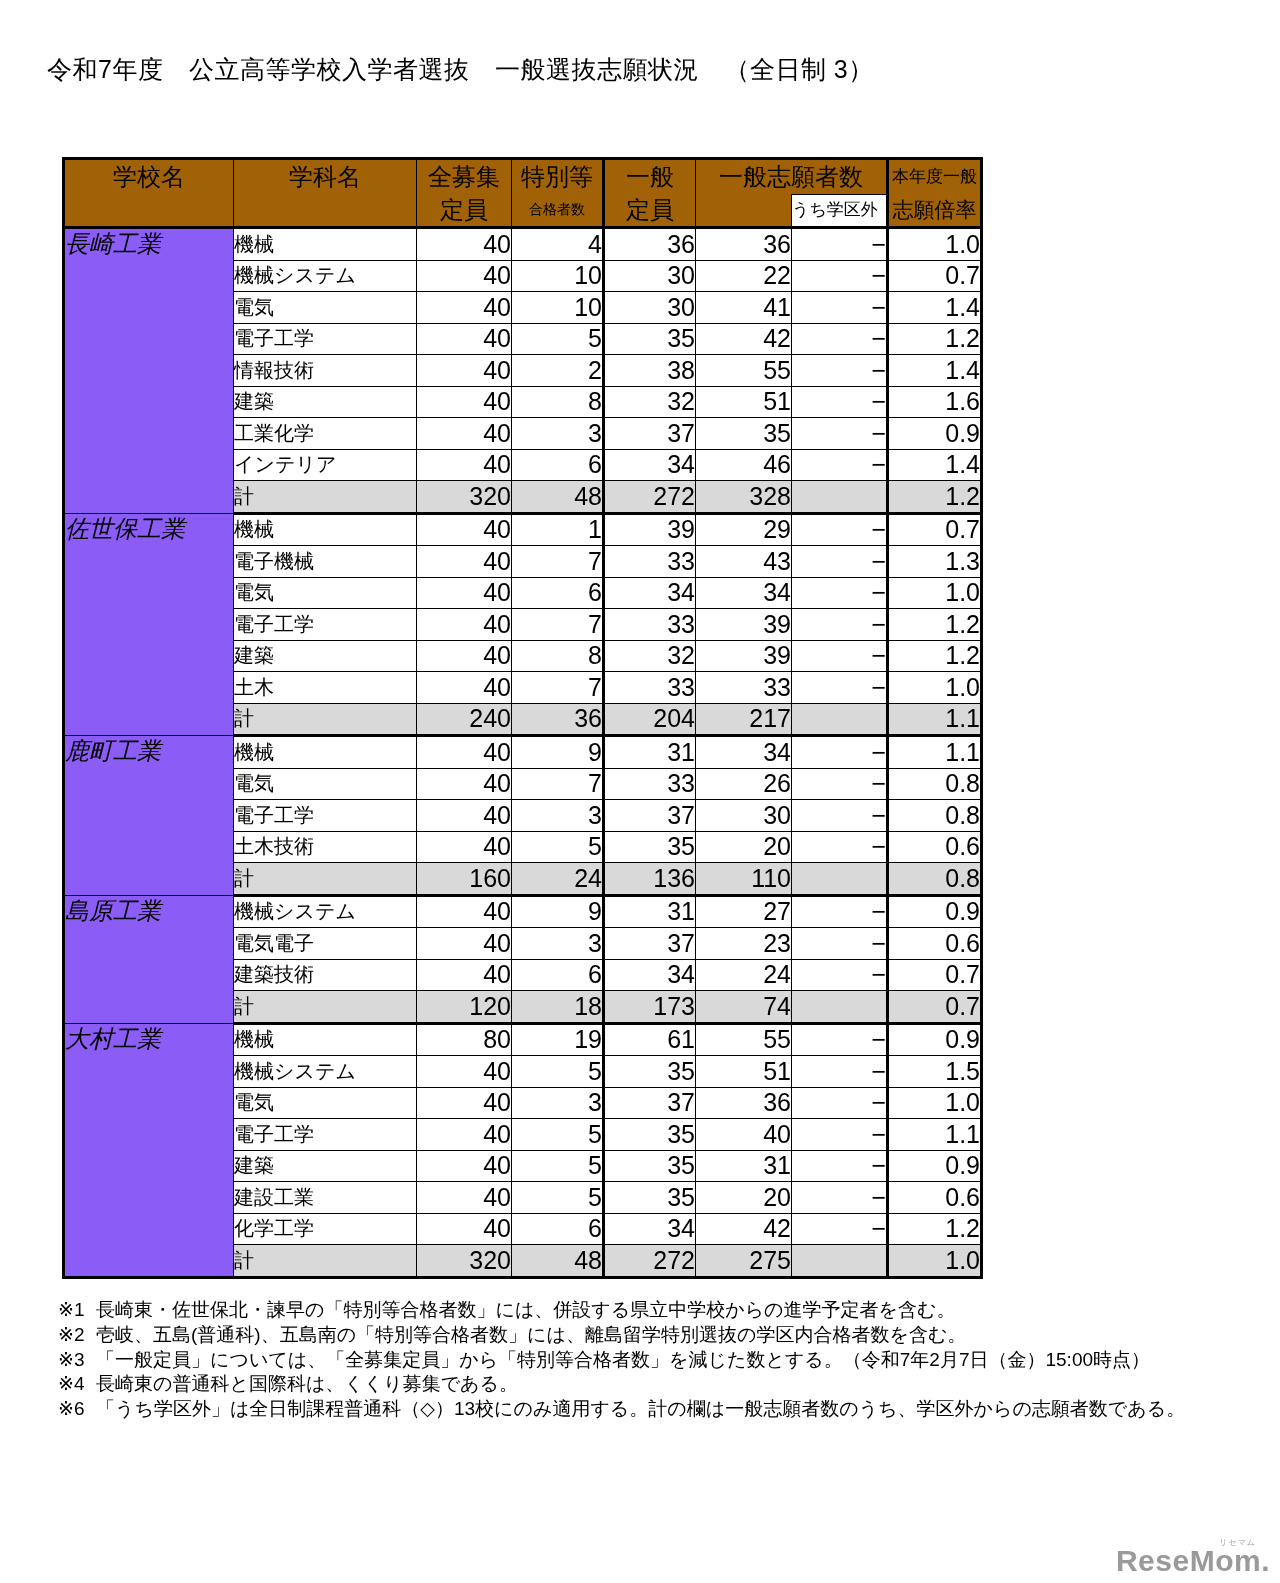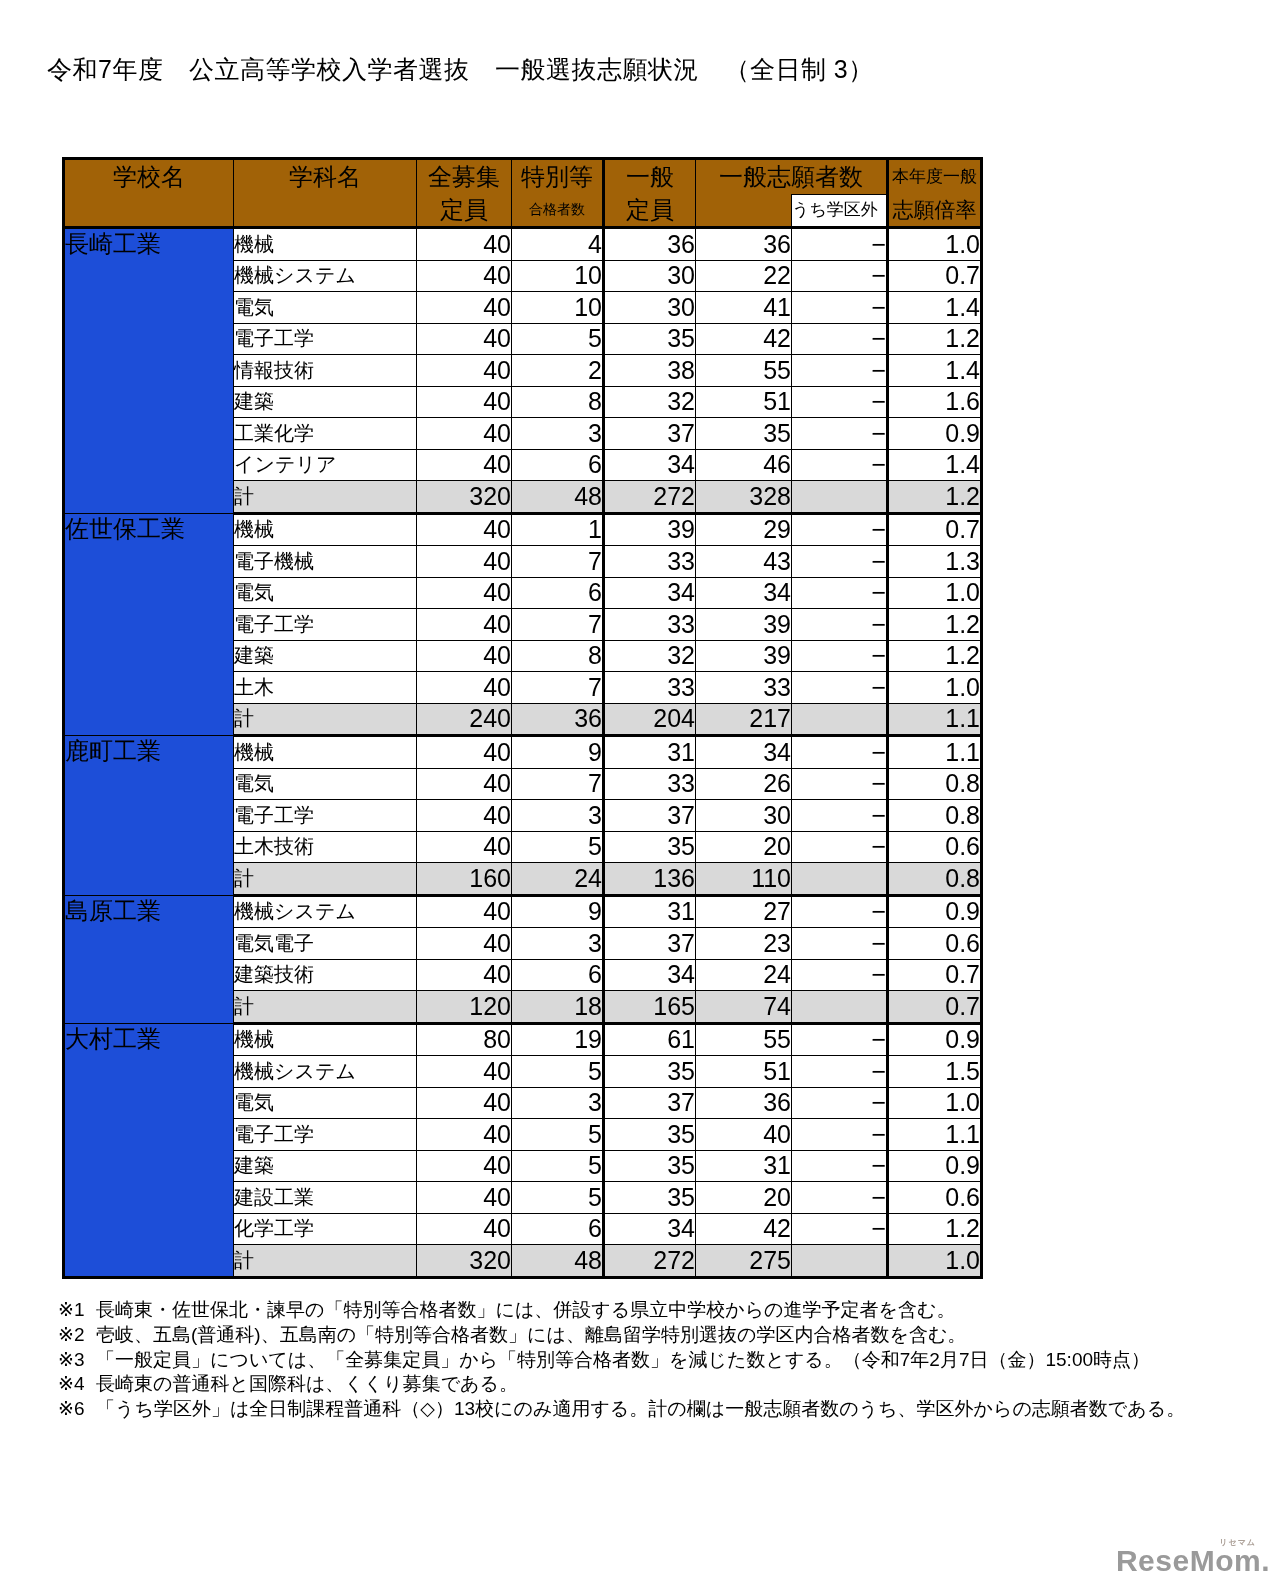--- a/index.html
+++ b/index.html
@@ -32,42 +32,42 @@
   .hline.sm21{font-size:21px;}
   .h-app{position:relative;}
   .h-app-label{line-height:33px;font-size:24px;}
   .h-app-sub{
     position:absolute;right:0;bottom:0;width:94px;height:31px;
     border-top:1.5px solid #000;border-left:1.5px solid #000;
     font-size:17px;line-height:30px;text-align:left;background:#fff;
   }
   .main-table tbody td{height:30.5px;}
   .school-cell{
-    background:#1d4ed8;text-align:left;vertical-align:top;
-    padding:2px 4px 0 6px;font-size:24px;line-height:30px;
+    background:#8b5cf6;text-align:left;vertical-align:top;
+    padding:2px 4px 0 6px;font-size:24px;line-height:30px;font-style:italic;
   }
   .dept-cell{text-align:left;padding:0 4px 0 6px;font-size:20px;}
   .num-cell{text-align:right;padding:0 8px 0 0;font-size:25px;}
   .bl-thick{border-left:3px solid #000 !important;}
   .total-row td{background:#d9d9d9;border-bottom:3px solid #000;}
   
   .footnotes{
     position:absolute;left:58px;top:1298px;
     font-size:19px;line-height:24.8px;white-space:nowrap;
   }
   .fn-mark{display:inline-block;min-width:38px;}
   
   .logo{
     position:absolute;right:10px;bottom:5px;
     color:#9a9a9a;font-size:30px;font-weight:bold;letter-spacing:0.5px;
   }
   .logo-inner{position:relative;display:inline-block;}
   .logo-ruby{
     position:absolute;top:-7px;right:14px;
-    font-size:8px;font-weight:bold;color:#ab9f96;letter-spacing:1px;
+    font-size:8px;font-weight:normal;color:#ab9f96;letter-spacing:1px;
   }
 </style>
 </head>
 <body>
 
 <div class="title">令和7年度　公立高等学校入学者選抜　一般選抜志願状況　（全日制 3）</div>
 
 <table class="main-table">
   <colgroup>
     <col style="width:170px">
@@ -327,21 +327,21 @@
         <td class="num-cell">6</td>
         <td class="num-cell bl-thick">34</td>
         <td class="num-cell">24</td>
         <td class="num-cell">−</td>
         <td class="num-cell bl-thick">0.7</td>
       </tr>
       <tr class="total-row">
         <td class="dept-cell">計</td>
         <td class="num-cell">120</td>
         <td class="num-cell">18</td>
-        <td class="num-cell bl-thick">165</td>
+        <td class="num-cell bl-thick">173</td>
         <td class="num-cell">74</td>
         <td class="num-cell"></td>
         <td class="num-cell bl-thick">0.7</td>
       </tr>
       <tr>
         <td class="school-cell" rowspan="8">大村工業</td>
         <td class="dept-cell">機械</td>
         <td class="num-cell">80</td>
         <td class="num-cell">19</td>
         <td class="num-cell bl-thick">61</td>

